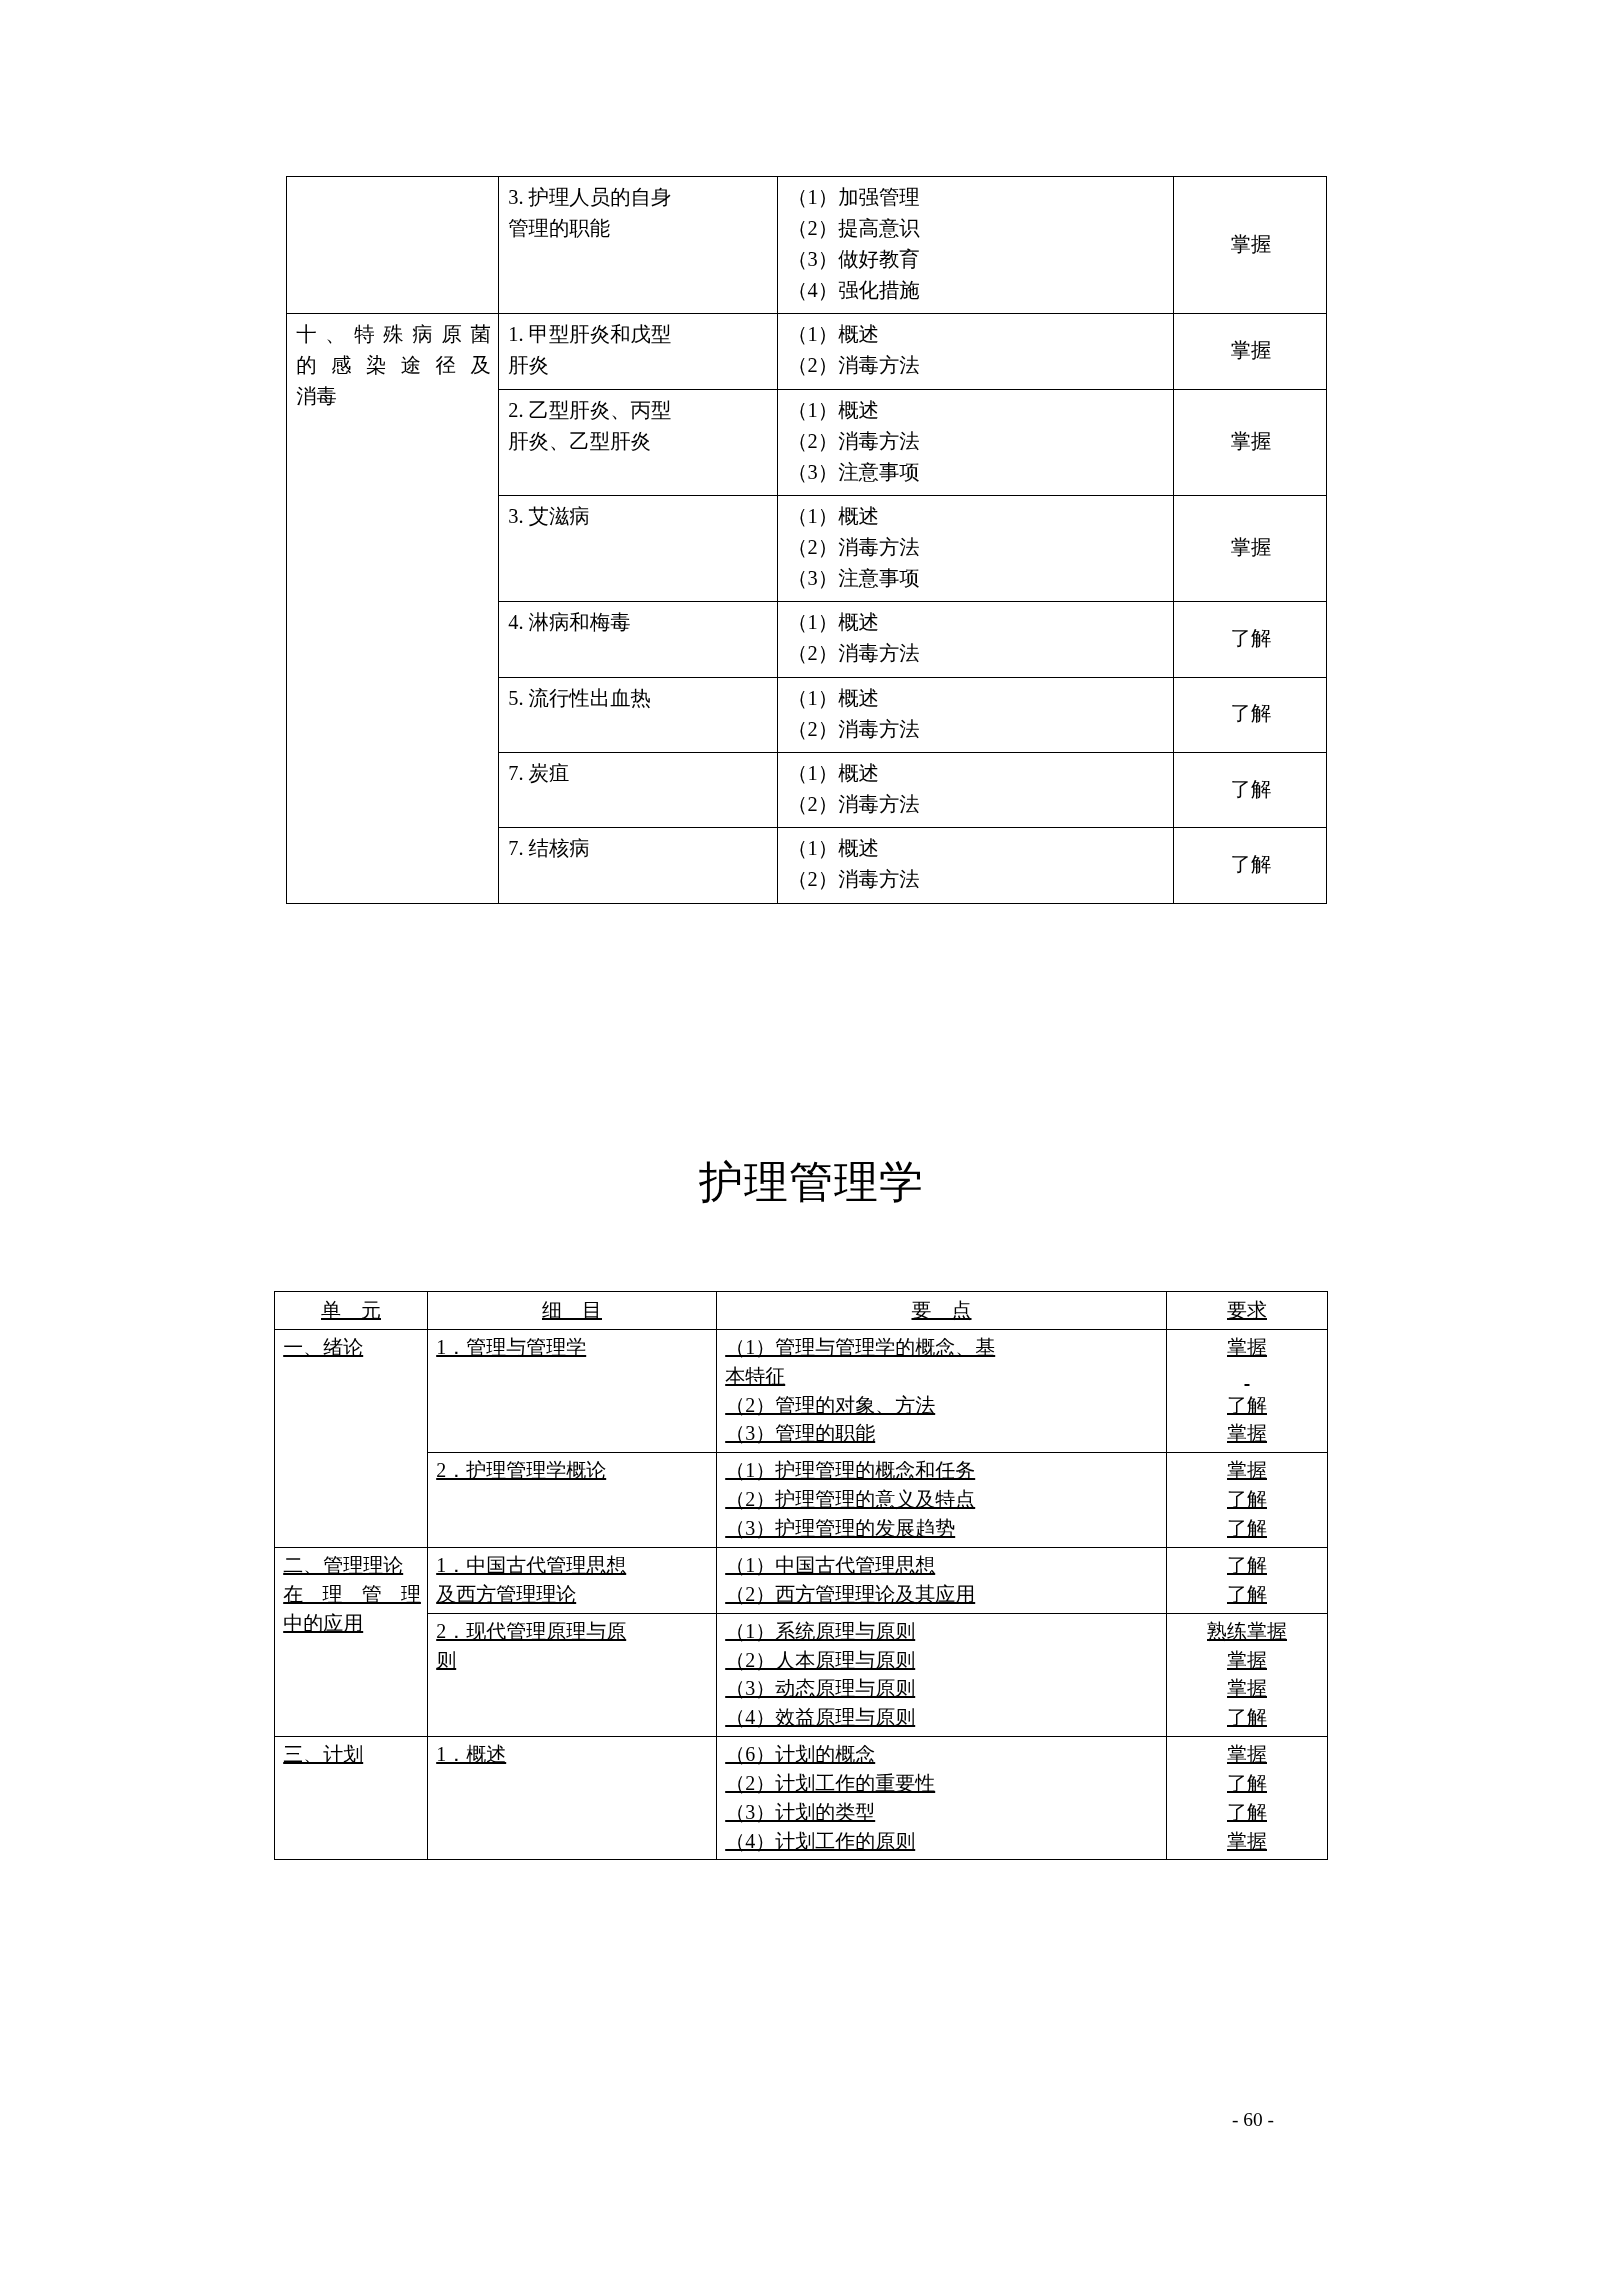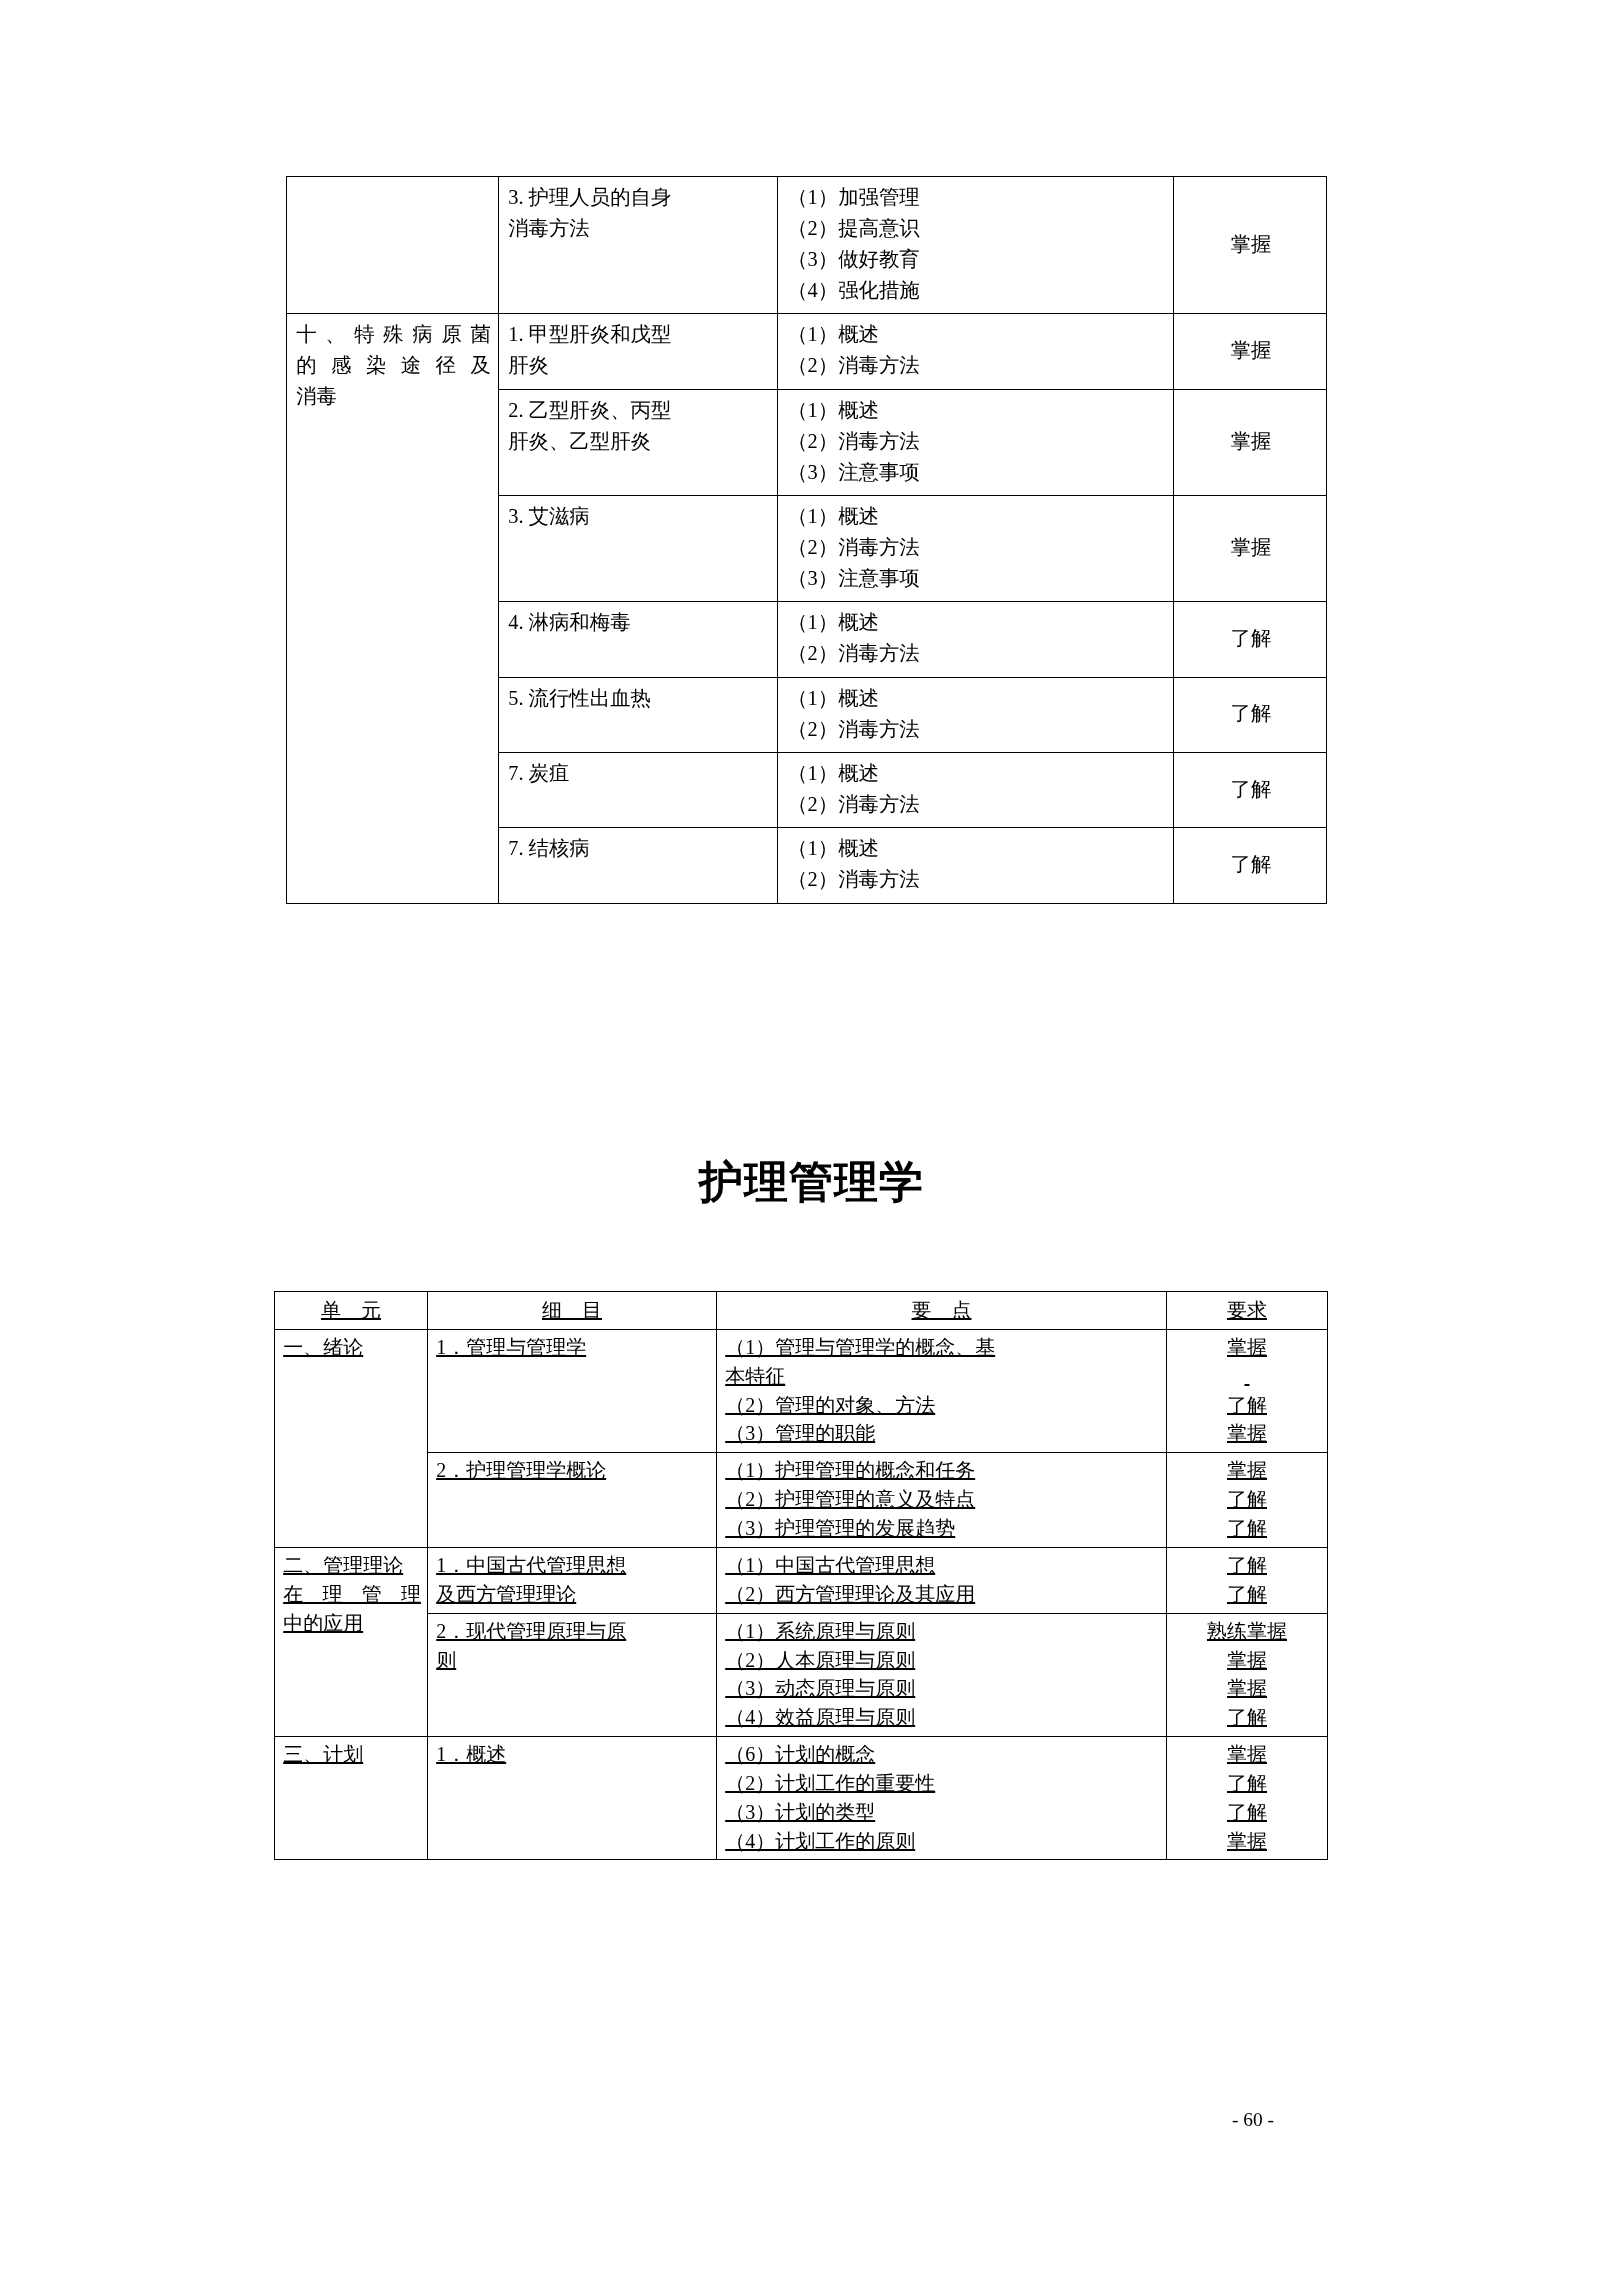--- a/index.html
+++ b/index.html
@@ -62,21 +62,21 @@
 
   
   #doc-title {
     position: absolute;
     left: 0;
     top: 1153px;
     width: 1623px;
     text-align: center;
     font-family: "DejaVu Sans", "Liberation Sans", sans-serif;
     font-size: 44px;
-    font-weight: bold;
+    font-weight: normal;
     letter-spacing: 1px;
   }
 
   
   #table-bottom {
     position: absolute;
     left: 274px;
     top: 1291px;
     width: 1053px;
     text-decoration: underline;
@@ -121,21 +121,21 @@
         <col class="c2">
         <col class="c3">
         <col class="c4">
     </colgroup>
     <tbody>
 
       <tr>
         <td></td>
         <td class="lines">
           <div>3. 护理人员的自身</div>
-          <div>消毒方法</div>
+          <div>管理的职能</div>
         </td>
         <td class="lines">
           <div>（1）加强管理</div>
           <div>（2）提高意识</div>
           <div>（3）做好教育</div>
           <div>（4）强化措施</div>
         </td>
         <td class="mid ctr">掌握</td>
       </tr>
 

